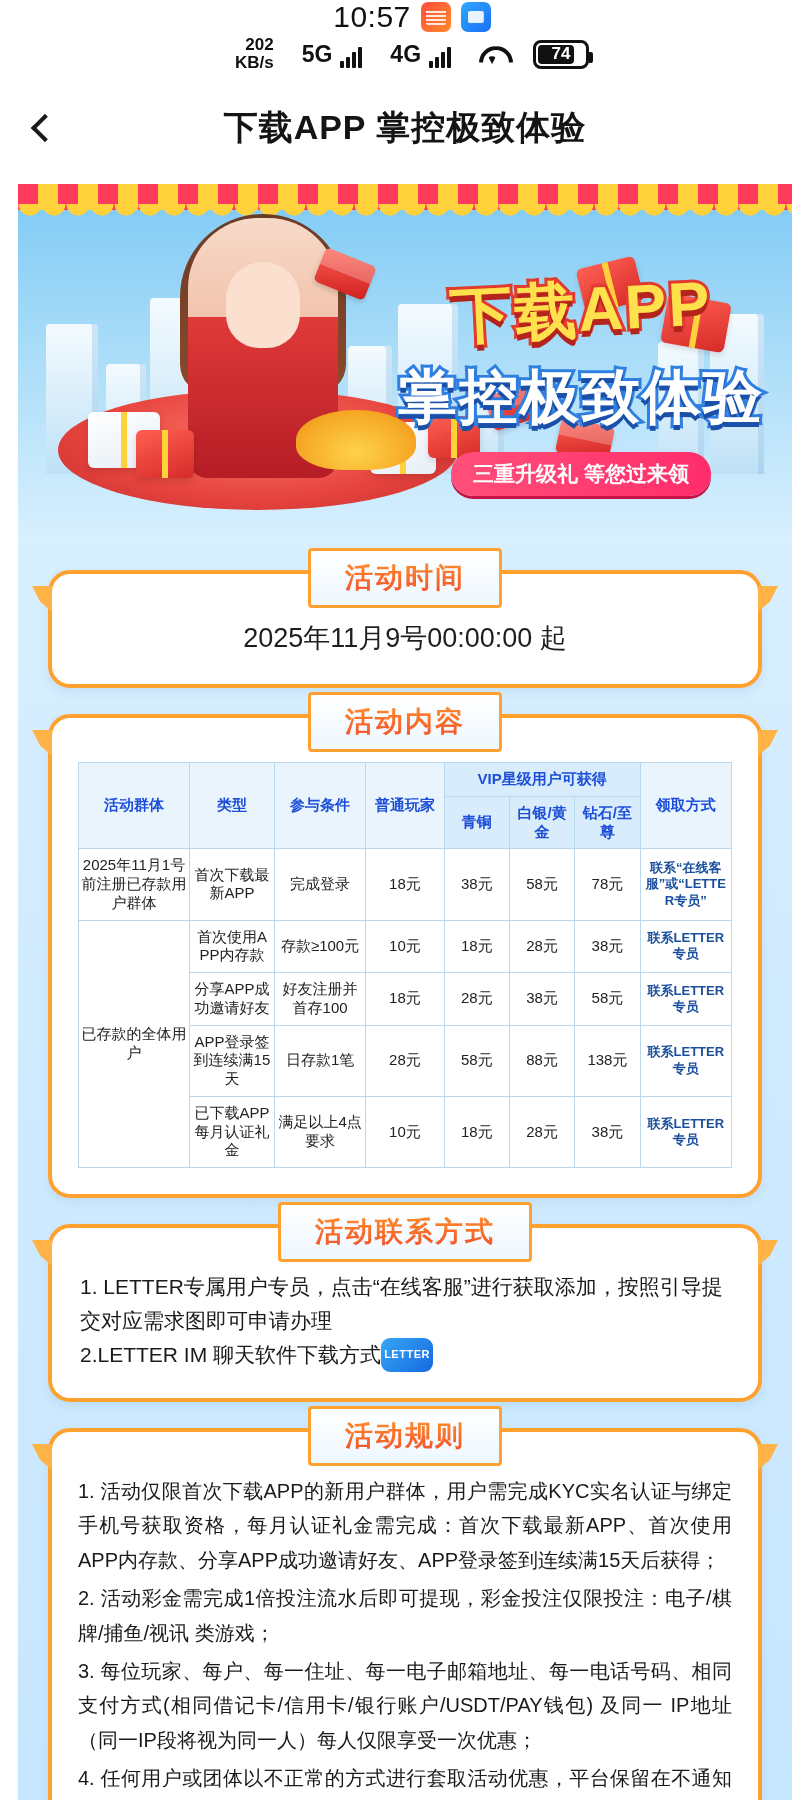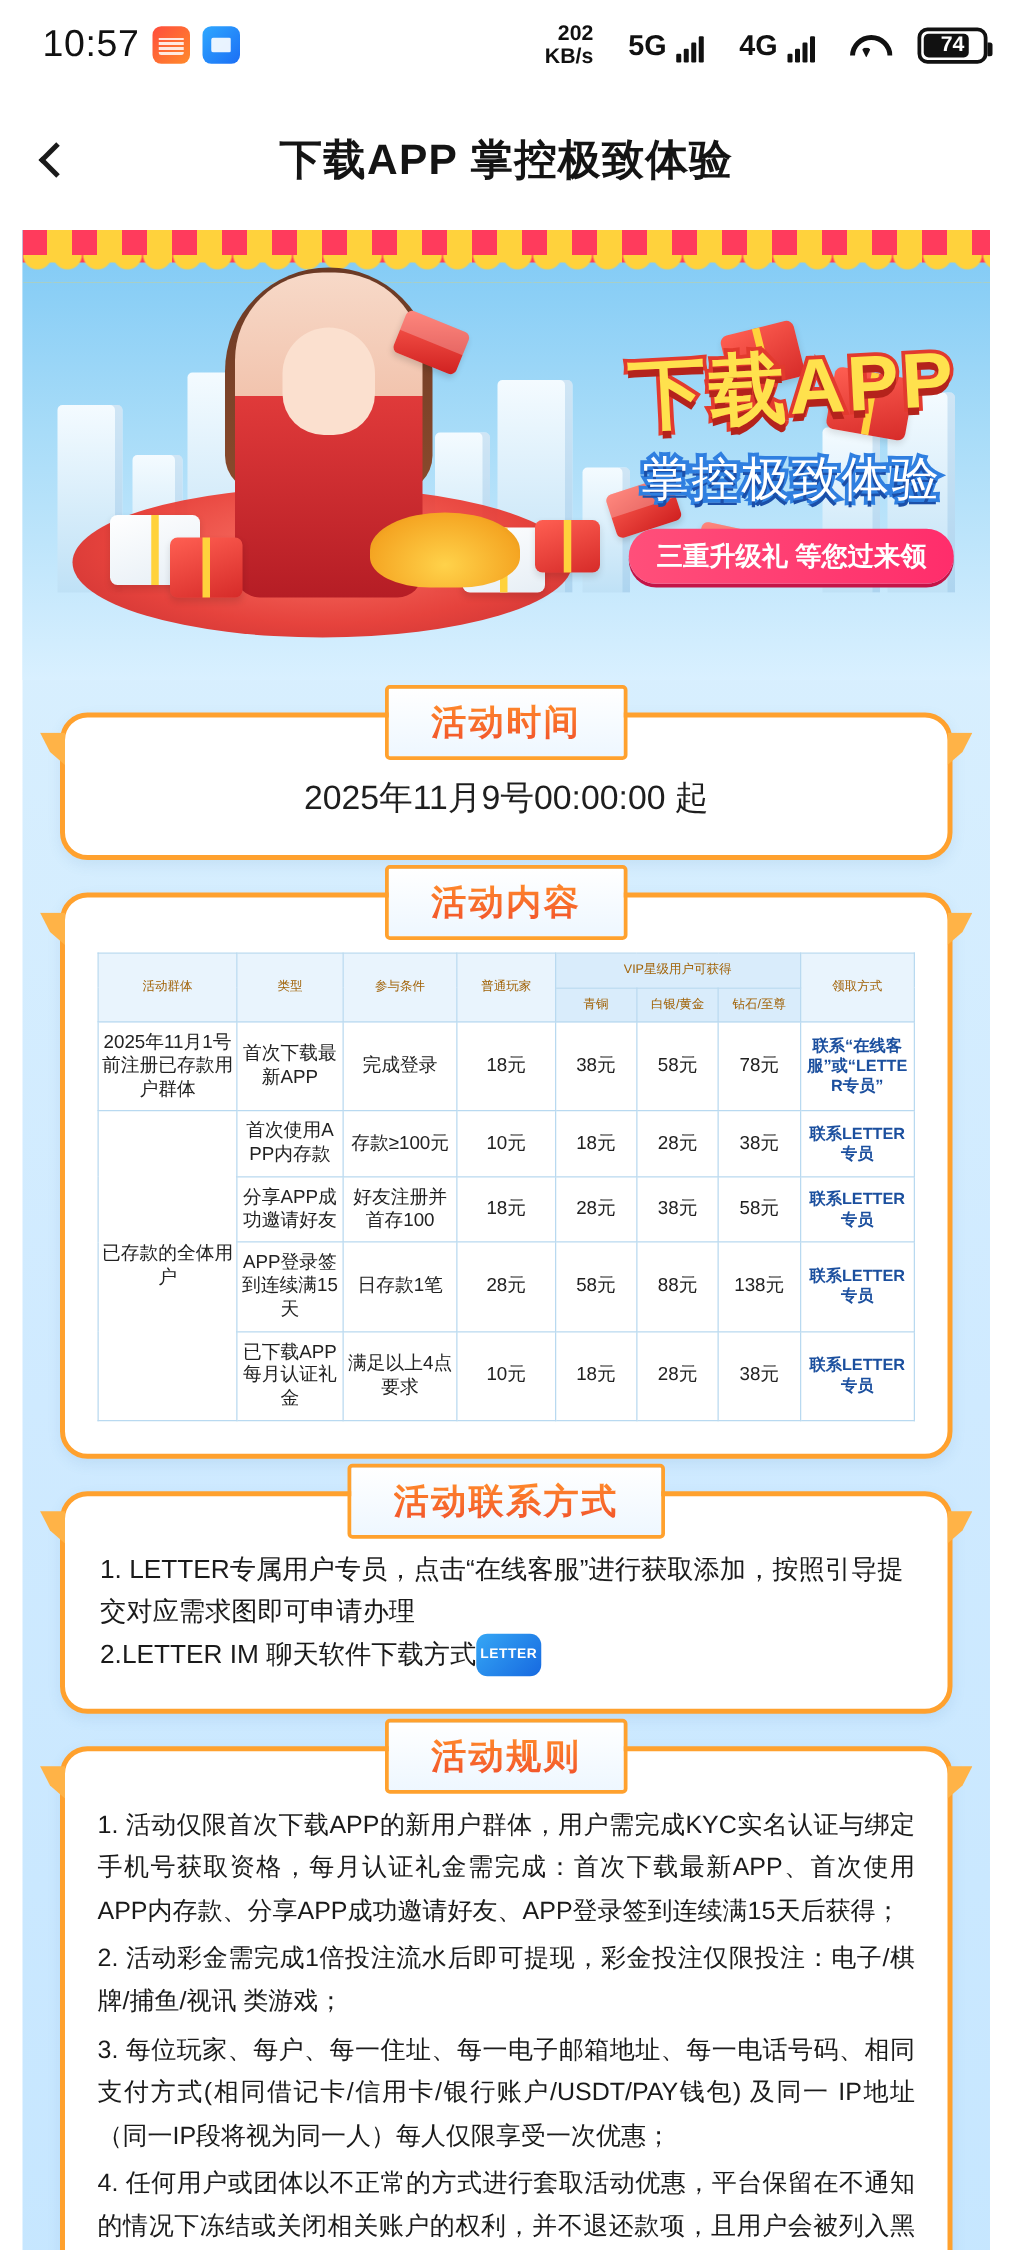--- a/index.html
+++ b/index.html
@@ -12,20 +12,21 @@
   }
 
   
   .statusbar {
     height: 72px;
     display: flex;
     align-items: center;
     justify-content: space-between;
     padding: 0 20px 0 34px;
     background: #ffffff;
+    flex-direction: column;
   }
   .status-left { display: flex; align-items: center; gap: 10px; }
   .clock { font-size: 30px; color: #111; letter-spacing: 0.5px; }
   .app-badge {
     width: 30px; height: 30px; border-radius: 7px;
     display: inline-block;
   }
   .badge-red {
     background: linear-gradient(135deg,#ff4d3d 0%,#ff8a2b 100%);
     position: relative;
@@ -201,21 +202,21 @@
   .ht1 {
     font-size: 62px; font-weight: 900; letter-spacing: 2px;
     color: #ffe14d;
     -webkit-text-stroke: 6px #e23a2e;
     paint-order: stroke fill;
     text-shadow: 0 6px 0 #b4231c;
     transform: rotate(-3deg);
   }
   .ht2 {
     margin-top: 6px;
-    font-size: 38px; font-weight: 400; letter-spacing: 2px;
+    font-size: 59px; font-weight: 700; letter-spacing: 2px;
     color: #ffffff;
     -webkit-text-stroke: 6px #2f7fe0;
     paint-order: stroke fill;
     text-shadow: 0 5px 0 #1b4fa8;
   }
   .ht3 {
     margin: 14px auto 0;
     background: linear-gradient(90deg,#ff4f7a,#ff2d6b);
     color: #fff; font-size: 21px; font-weight: 700;
     padding: 8px 22px; border-radius: 22px;
@@ -282,23 +283,23 @@
   }
   table.act th, table.act td {
     border: 1px solid #b9d9f0;
     text-align: center;
     padding: 7px 2px;
     line-height: 1.25;
     word-break: break-all;
   }
   table.act thead th {
     background: #e9f4fd;
-    color: #a16207;
-    font-weight: 400;
-    font-size: 10px;
+    color: #1d4ed8;
+    font-weight: 700;
+    font-size: 15px;
   }
   table.act thead th.vip {
     background: #d9ecfb;
   }
   .tbl-wrap { padding: 4px 2px 0; }
   .col-a { width: 17%; }
   .col-b { width: 13%; }
   .col-c { width: 14%; }
   .col-d { width: 12%; }
   .col-e { width: 10%; }

